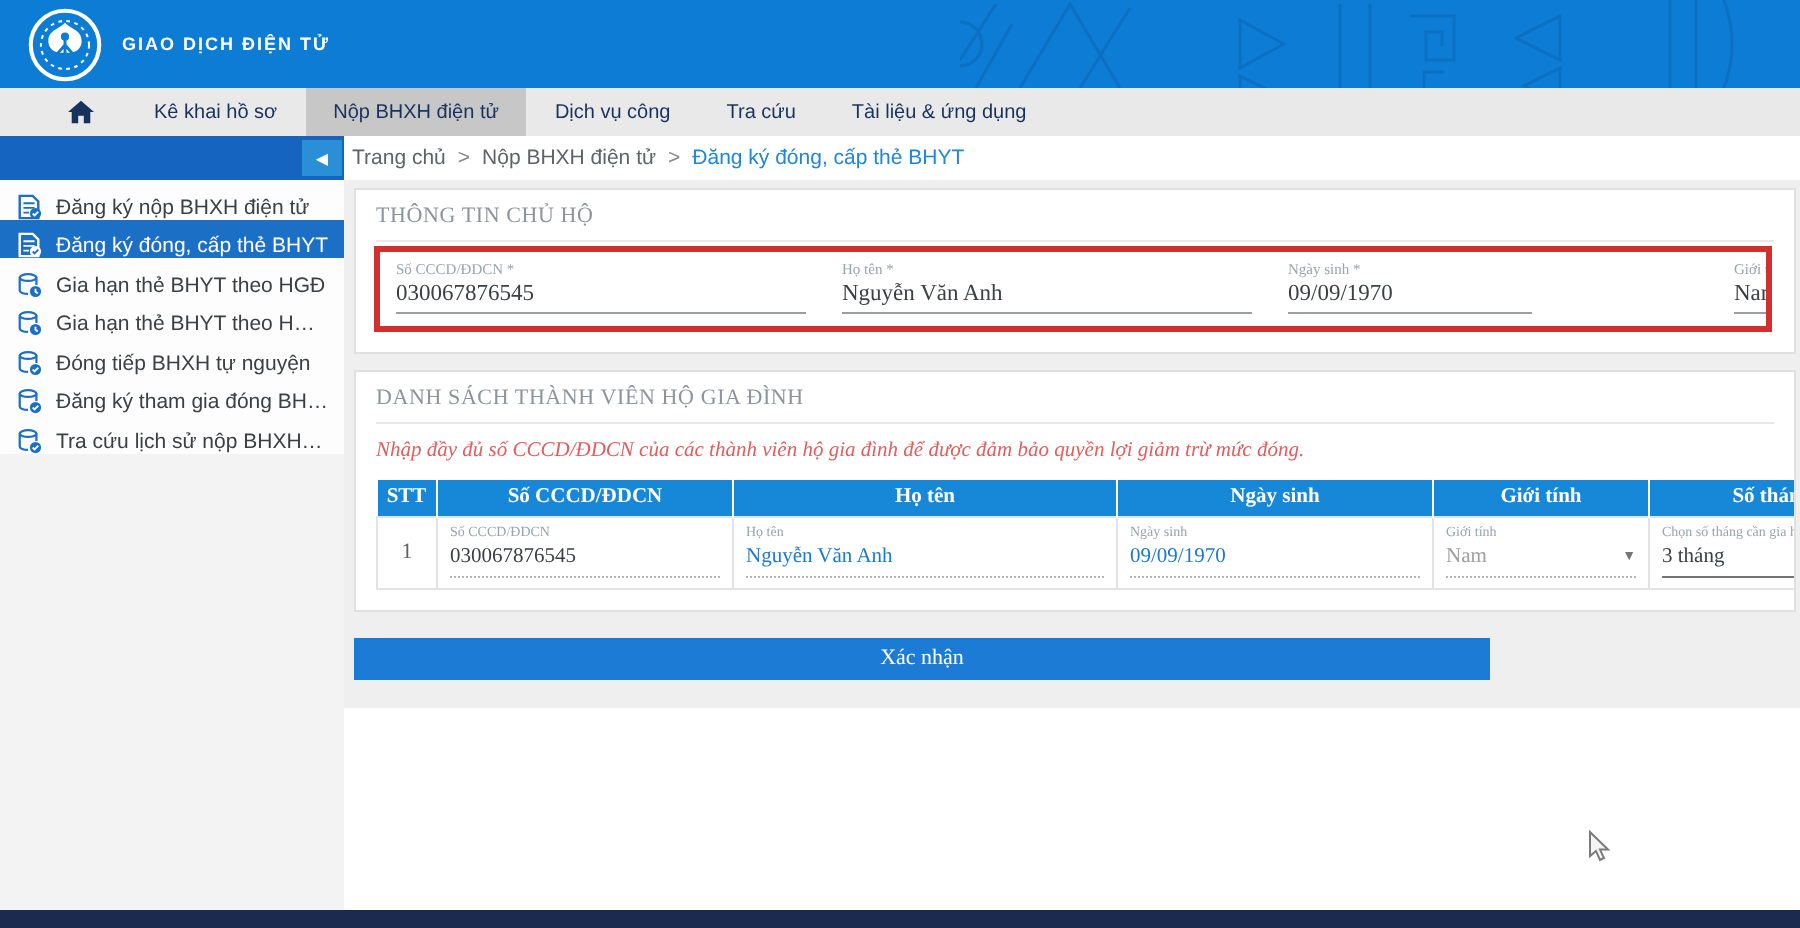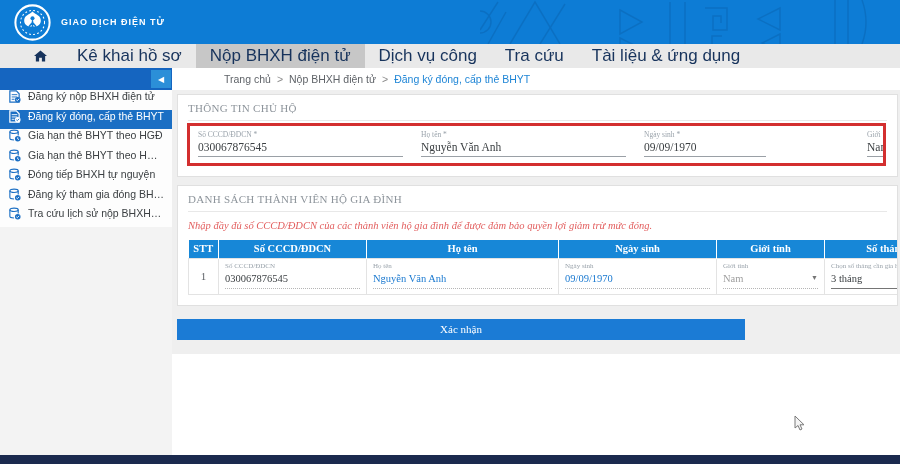--- a/index.html
+++ b/index.html
@@ -10,36 +10,36 @@
   .header { height:44px; background:#0d7cd5; display:flex; align-items:center; padding:0 14px; position:relative; overflow:hidden; }
   .header-pattern { position:absolute; right:0; top:0; height:44px; opacity:.55; }
   .logo { width:37px; height:37px; flex:0 0 37px; margin-right:10px; z-index:2; }
   .header-text { color:#fff; z-index:2; }
   .header-sub { font-size:9px; font-weight:bold; letter-spacing:1px; }
   .header-title { font-size:15px; font-weight:bold; letter-spacing:.5px; margin-top:1px; }
 
   
   .navbar { height:24px; background:#e9e9e9; display:flex; align-items:stretch; padding-left:18px; }
   .nav-home { display:flex; align-items:center; padding:0 16px; cursor:pointer; }
-  .nav-item { display:flex; align-items:center; padding:0 14px; font-size:17px; color:#17335c; cursor:pointer; white-space:nowrap; }
+  .nav-item { display:flex; align-items:center; padding:0 14px; font-size:10px; color:#17335c; cursor:pointer; white-space:nowrap; }
   .nav-item.active { background:#c7c7c7; }
 
   
   .crumb-row { height:22px; display:flex; align-items:stretch; background:#fff; }
   .crumb-blue-bar { width:172px; flex:0 0 172px; background:#1565c0; display:flex; align-items:center; justify-content:flex-end; }
   .collapse-btn { width:20px; height:18px; background:#2b8fd8; color:#fff; font-size:8px; display:flex; align-items:center; justify-content:center; margin-right:1px; cursor:pointer; }
-  .breadcrumb { display:flex; align-items:center; font-size:10.5px; color:#5f6368; padding-left:4px; gap:6px; white-space:nowrap;margin-left:48px; }
+  .breadcrumb { display:flex; align-items:center; font-size:10.5px; color:#5f6368; padding-left:4px; gap:6px; white-space:nowrap; }
   .crumb-link { cursor:pointer; }
   .crumb-sep { color:#8a8a8a; }
   .crumb-current { color:#2086d6; }
 
   
   .page-body { display:flex; height:389px; }
   .sidebar { width:172px; flex:0 0 172px; background:#f3f3f3; }
-  .side-item { display:flex; align-items:flex-start; gap:7px; height:19.5px; padding:0 8px; font-size:10.5px; color:#3c4043; background:#fdfdfd; cursor:pointer; white-space:nowrap; overflow:hidden; }
+  .side-item { display:flex; align-items:flex-end; gap:7px; height:19.5px; padding:0 8px; font-size:10.5px; color:#3c4043; background:#fdfdfd; cursor:pointer; white-space:nowrap; overflow:hidden; }
   .side-item .ic { flex:0 0 13px; height:13px; }
   .side-item.active { background:#1b6fc4; color:#fff; }
   .side-label { overflow:hidden; text-overflow:ellipsis; }
 
   .content-col { flex:1; display:flex; flex-direction:column; overflow:hidden; }
   .content-gray { background:#efefef; padding:4px 2px 14px 5px;font-family:Liberation Serif, serif; }
   .content-white-fill { flex:1; background:#fff; }
 
   .card { background:#fff; border:1px solid #e0e0e0; margin-bottom:8px; padding:7px 10px 10px; overflow:hidden; }
   .card-title { font-size:11px; color:#8d949b; letter-spacing:.3px; padding-bottom:6px; border-bottom:1px solid #e8e8e8; }

